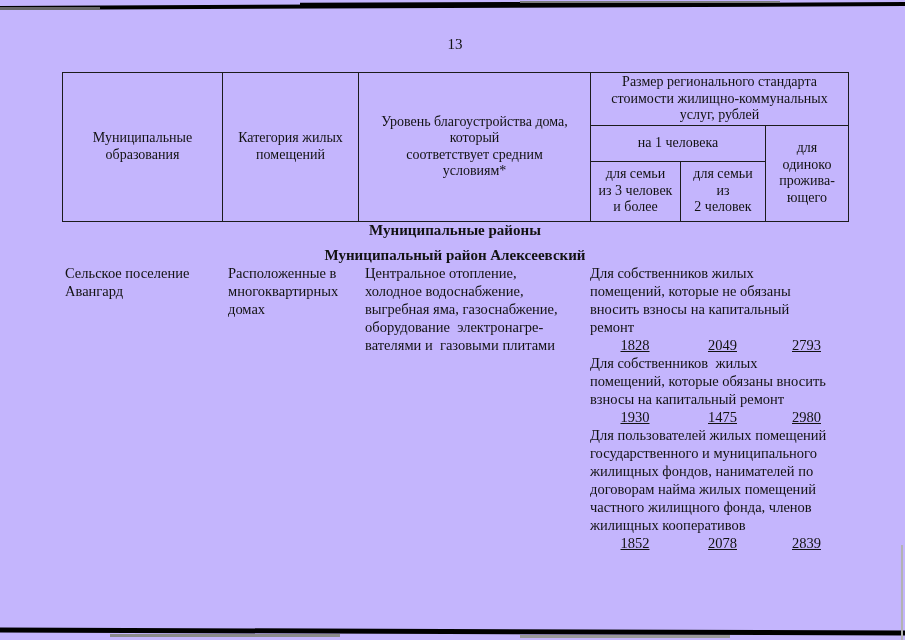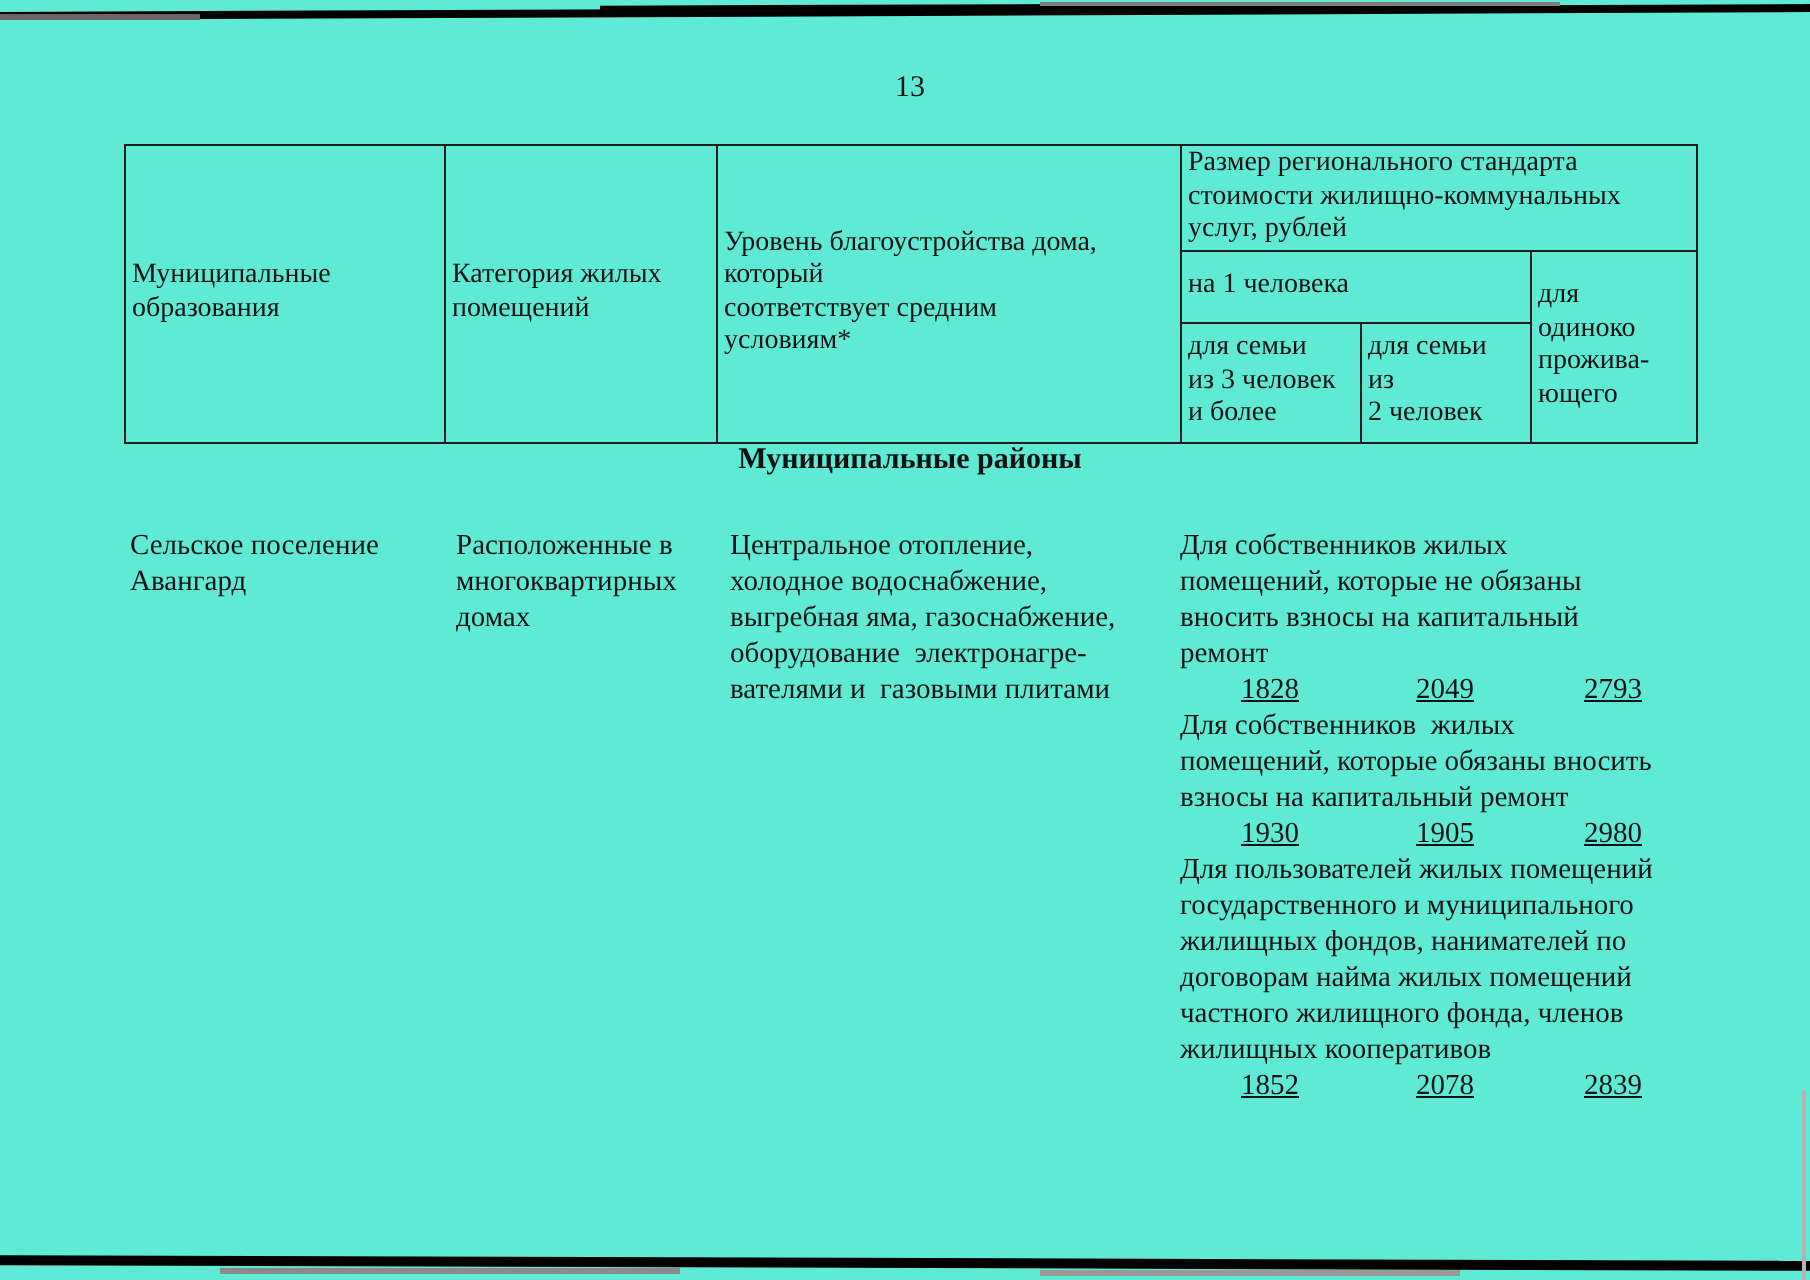--- a/index.html
+++ b/index.html
@@ -1,39 +1,39 @@
 <!DOCTYPE html>
 <html lang="ru"><head>
 <meta charset="utf-8">
 <style>
   html,body{margin:0;padding:0;background:#e8e8e8;}
   #page{
     position:relative;
     width:905px;height:640px;
-    background:#5eead4;
+    background:#c4b5fd;
     overflow:hidden;
     font-family:"Liberation Serif","DejaVu Serif",serif;
     color:#121212;
   }
   
   .edge{position:absolute;background:#000;}
   
   .page-num{
     position:absolute;left:62px;top:36px;width:786px;
     text-align:center;font-size:15px;
   }
   
   table.hdr{
     position:absolute;left:62px;top:72px;
     border-collapse:collapse;table-layout:fixed;
     font-size:14px;line-height:16.5px;
   }
   table.hdr td{
     border:1.5px solid #1c1c1c;
-    vertical-align:middle;
+    text-align:center;vertical-align:middle;
     padding:1px 3px;
   }
   .pre{white-space:pre-line;}
   .prew{white-space:pre-wrap;}
   
   .section-line{
     position:absolute;left:62px;width:786px;
     text-align:center;font-size:15px;font-weight:bold;
     line-height:18px;
   }
@@ -99,20 +99,21 @@
 из 3 человек
 и более</td>
         <td class="pre">для семьи
 из
 2 человек</td>
       </tr>
     </tbody>
   </table>
 
   <div class="section-line" style="top:221px;">Муниципальные районы</div>
+  <div class="section-line" style="top:246px;">Муниципальный район Алексеевский</div>
 
   <div class="bodycol col-municipality prew">Сельское поселение
 Авангард</div>
 
   <div class="bodycol col-improvement prew">Центральное отопление,
 холодное водоснабжение,
 выгребная яма, газоснабжение,
 оборудование  электронагре-
 вателями и  газовыми плитами</div>
 
@@ -128,21 +129,21 @@
     <div class="val-row">
       <span>1828</span>
       <span>2049</span>
       <span>2793</span>
     </div>
     <div class="prew">Для собственников  жилых
 помещений, которые обязаны вносить
 взносы на капитальный ремонт</div>
     <div class="val-row">
       <span>1930</span>
-      <span>1905</span>
+      <span>1475</span>
       <span>2980</span>
     </div>
     <div class="prew">Для пользователей жилых помещений
 государственного и муниципального
 жилищных фондов, нанимателей по
 договорам найма жилых помещений
 частного жилищного фонда, членов
 жилищных кооперативов</div>
     <div class="val-row">
       <span>1852</span>

